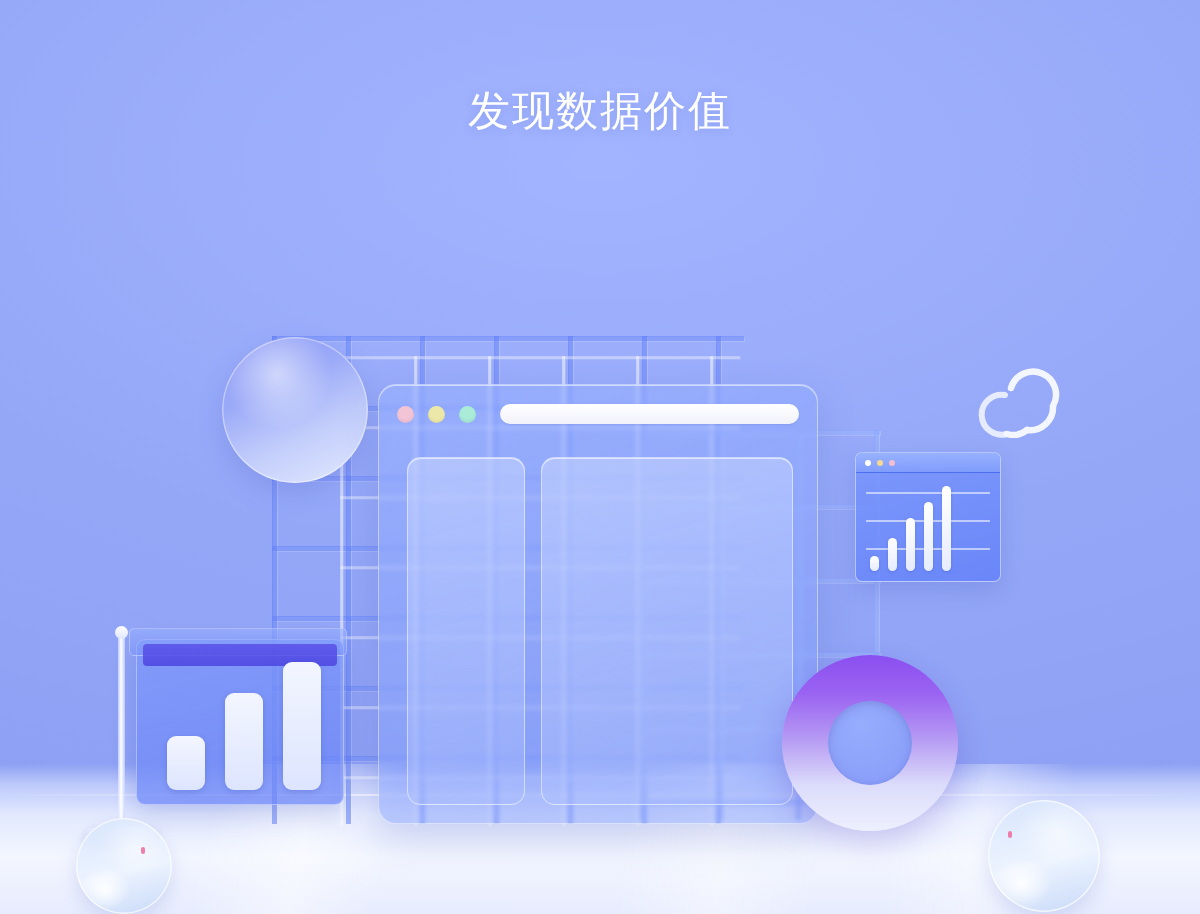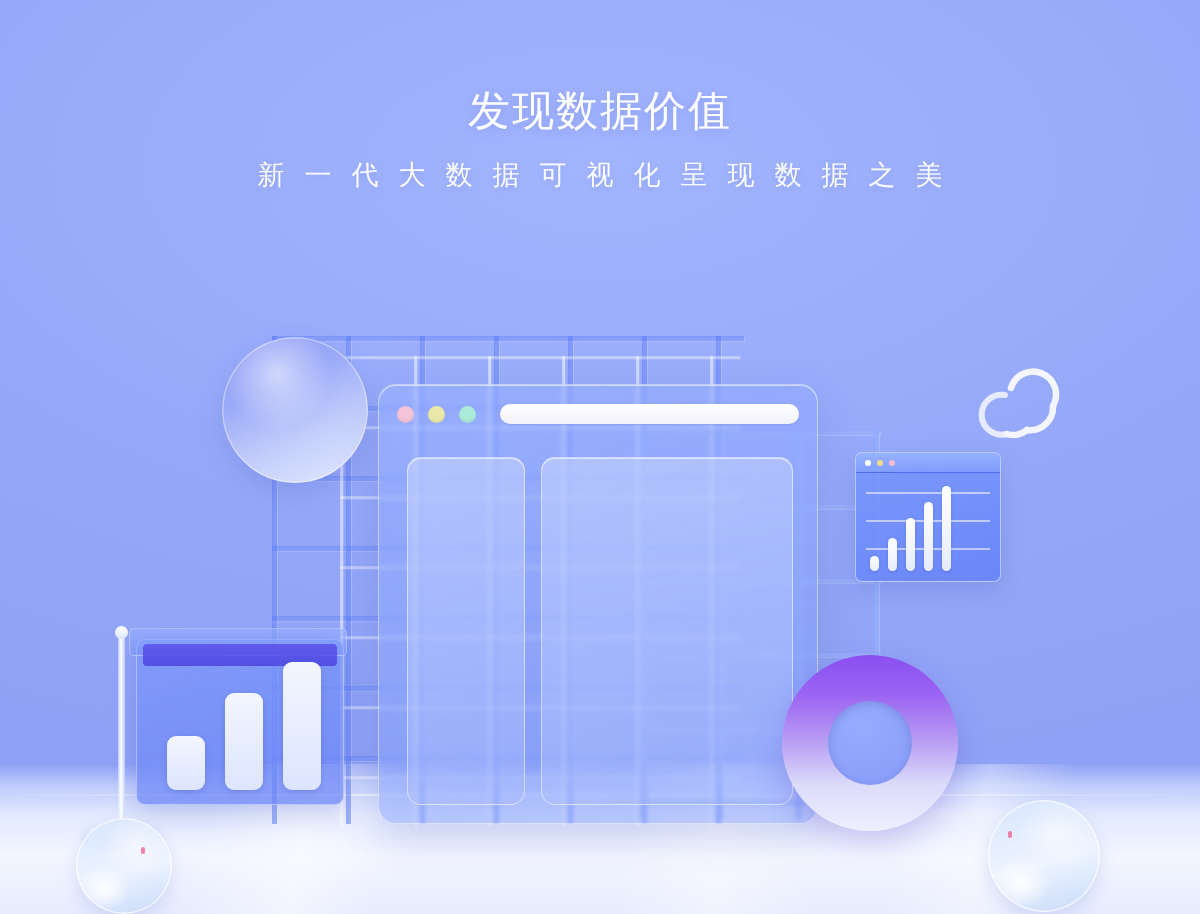--- a/index.html
+++ b/index.html
@@ -256,16 +256,15 @@
 
   <div class="sphere" style="left:76px; top:818px; width:96px; height:96px;">
     <span class="pinkdot" style="left:68%; top:30%;"></span>
   </div>
   <div class="sphere" style="left:988px; top:800px; width:112px; height:112px;">
     <span class="pinkdot" style="left:18%; top:28%;"></span>
   </div>
 
   <div class="text-wrap">
     <div class="subtitle">发现数据价值</div>
-    <div class="tagline">新一代大数据可视化呈现数据之美</div>
   </div>
 
 </div>
 
 </body></html>

